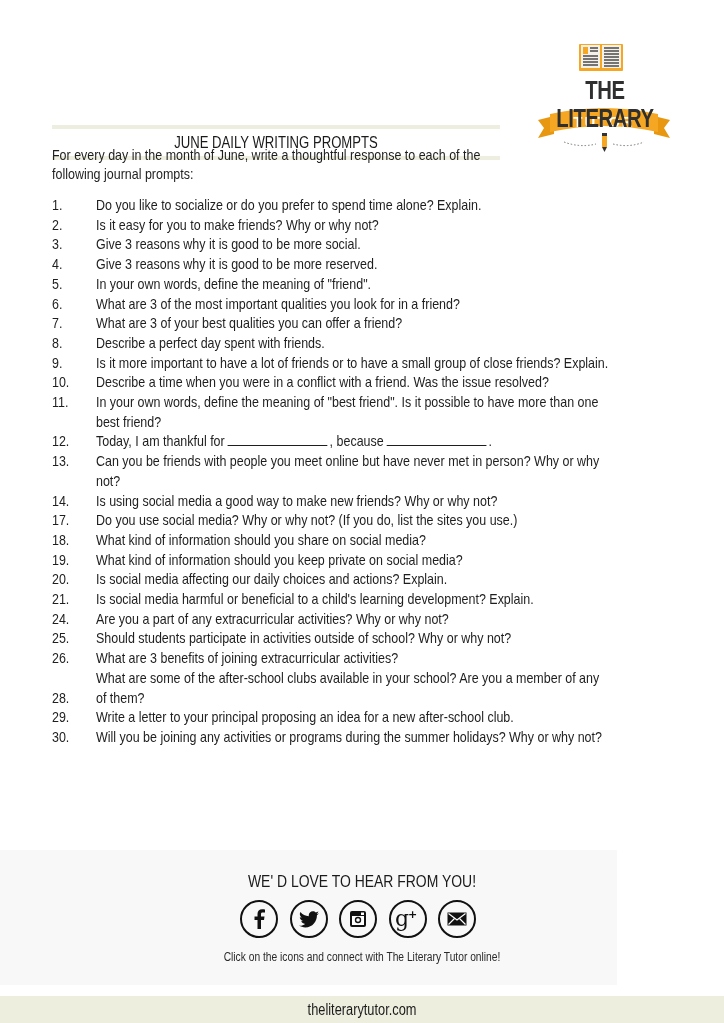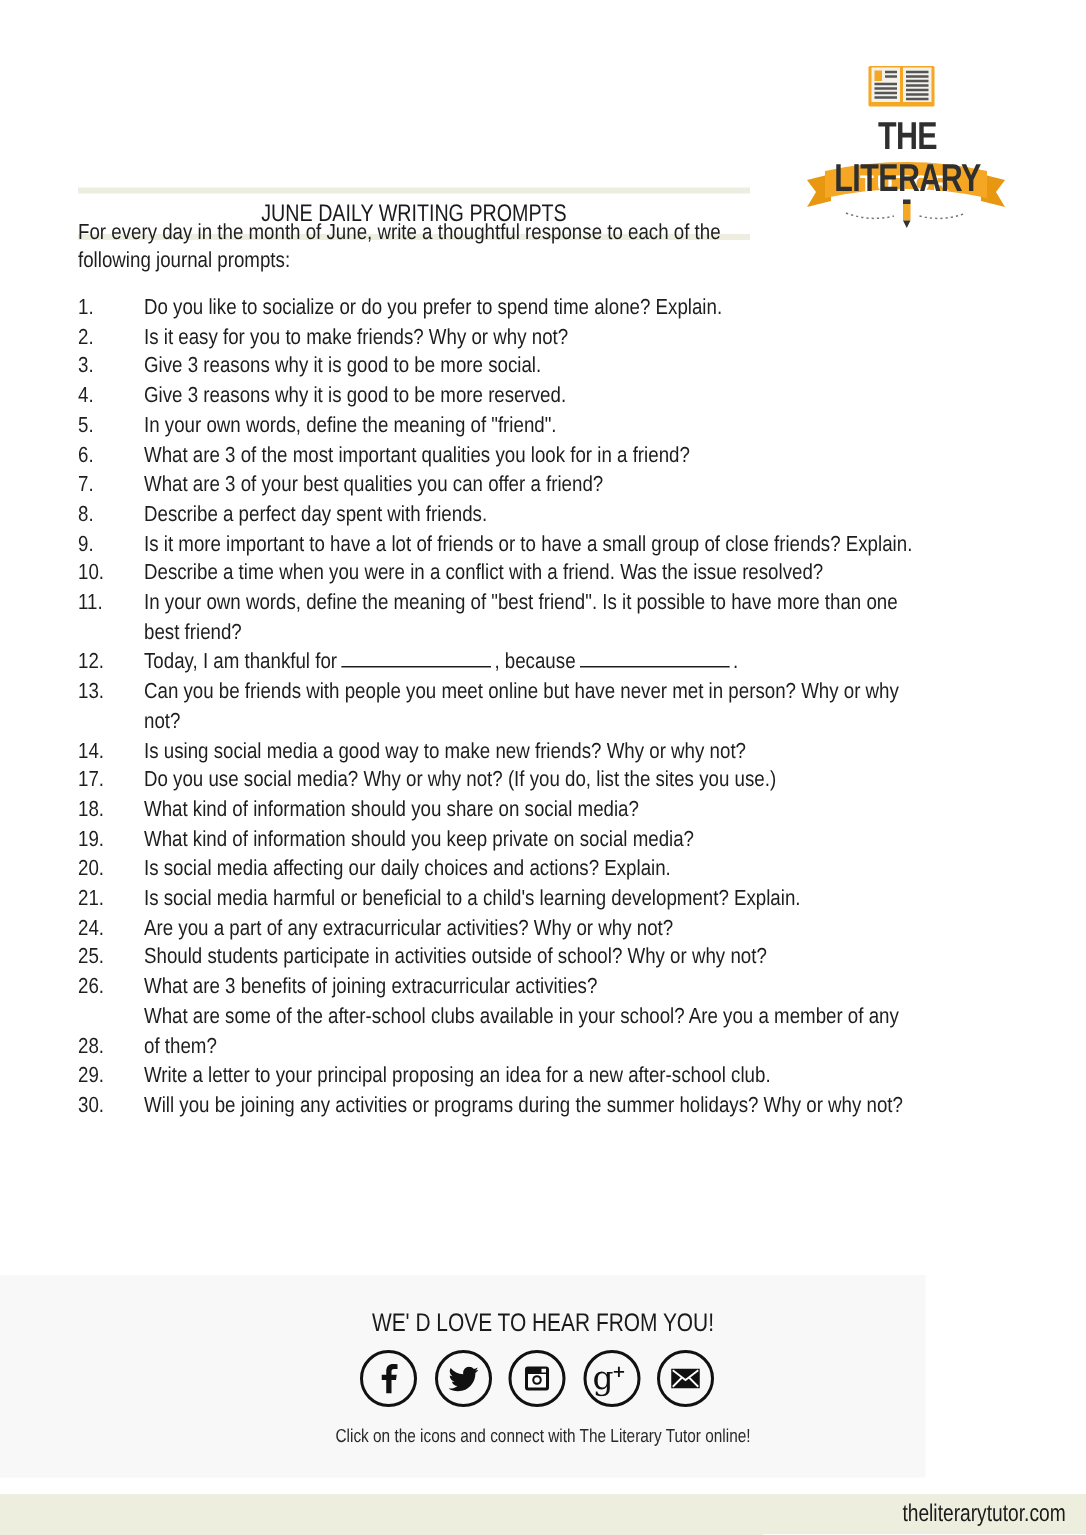--- a/index.html
+++ b/index.html
@@ -52,21 +52,21 @@
       display: flex; align-items: center; justify-content: center; background: transparent; cursor: pointer;
     }
     .sicon svg { display: block; }
     .social-caption {
       position: absolute; left: 0; top: 100px; width: 724px; text-align: center;
       font-size: 12.5px; color: #2a2a2a; transform: scaleX(0.82); transform-origin: center;
     }
 
     .site-band {
       position: absolute; left: 0; top: 996px; width: 724px; height: 27px; background: #eeeedf;
-      text-align: right; line-height: 27px;
+      text-align: center; line-height: 27px;
     }
     .site-link {
       font-size: 16px; color: #1a1a1a; text-decoration: none; display: inline-block;
       transform: scaleX(0.8); transform-origin: center;
     }
   </style>
 </head>
 <body>
 
 <div class="title-wrap">

